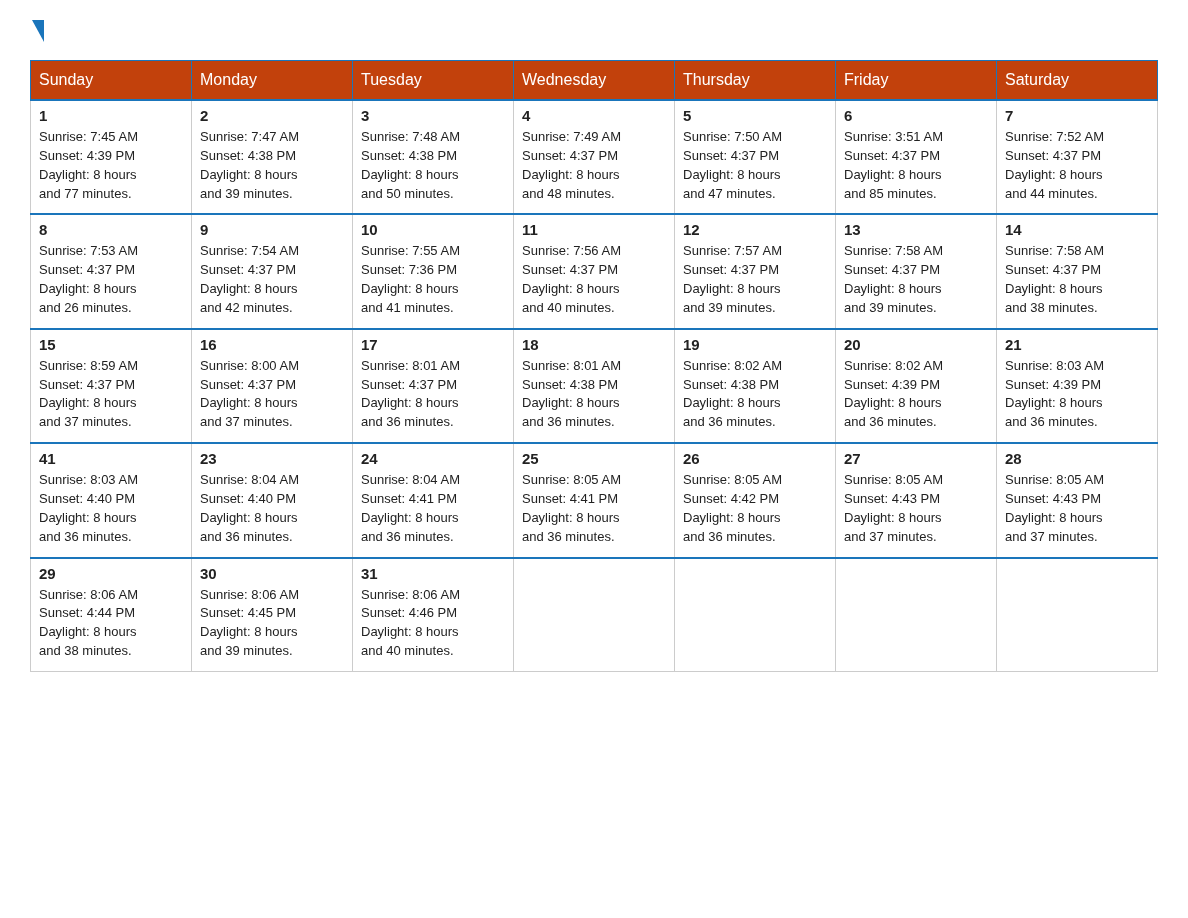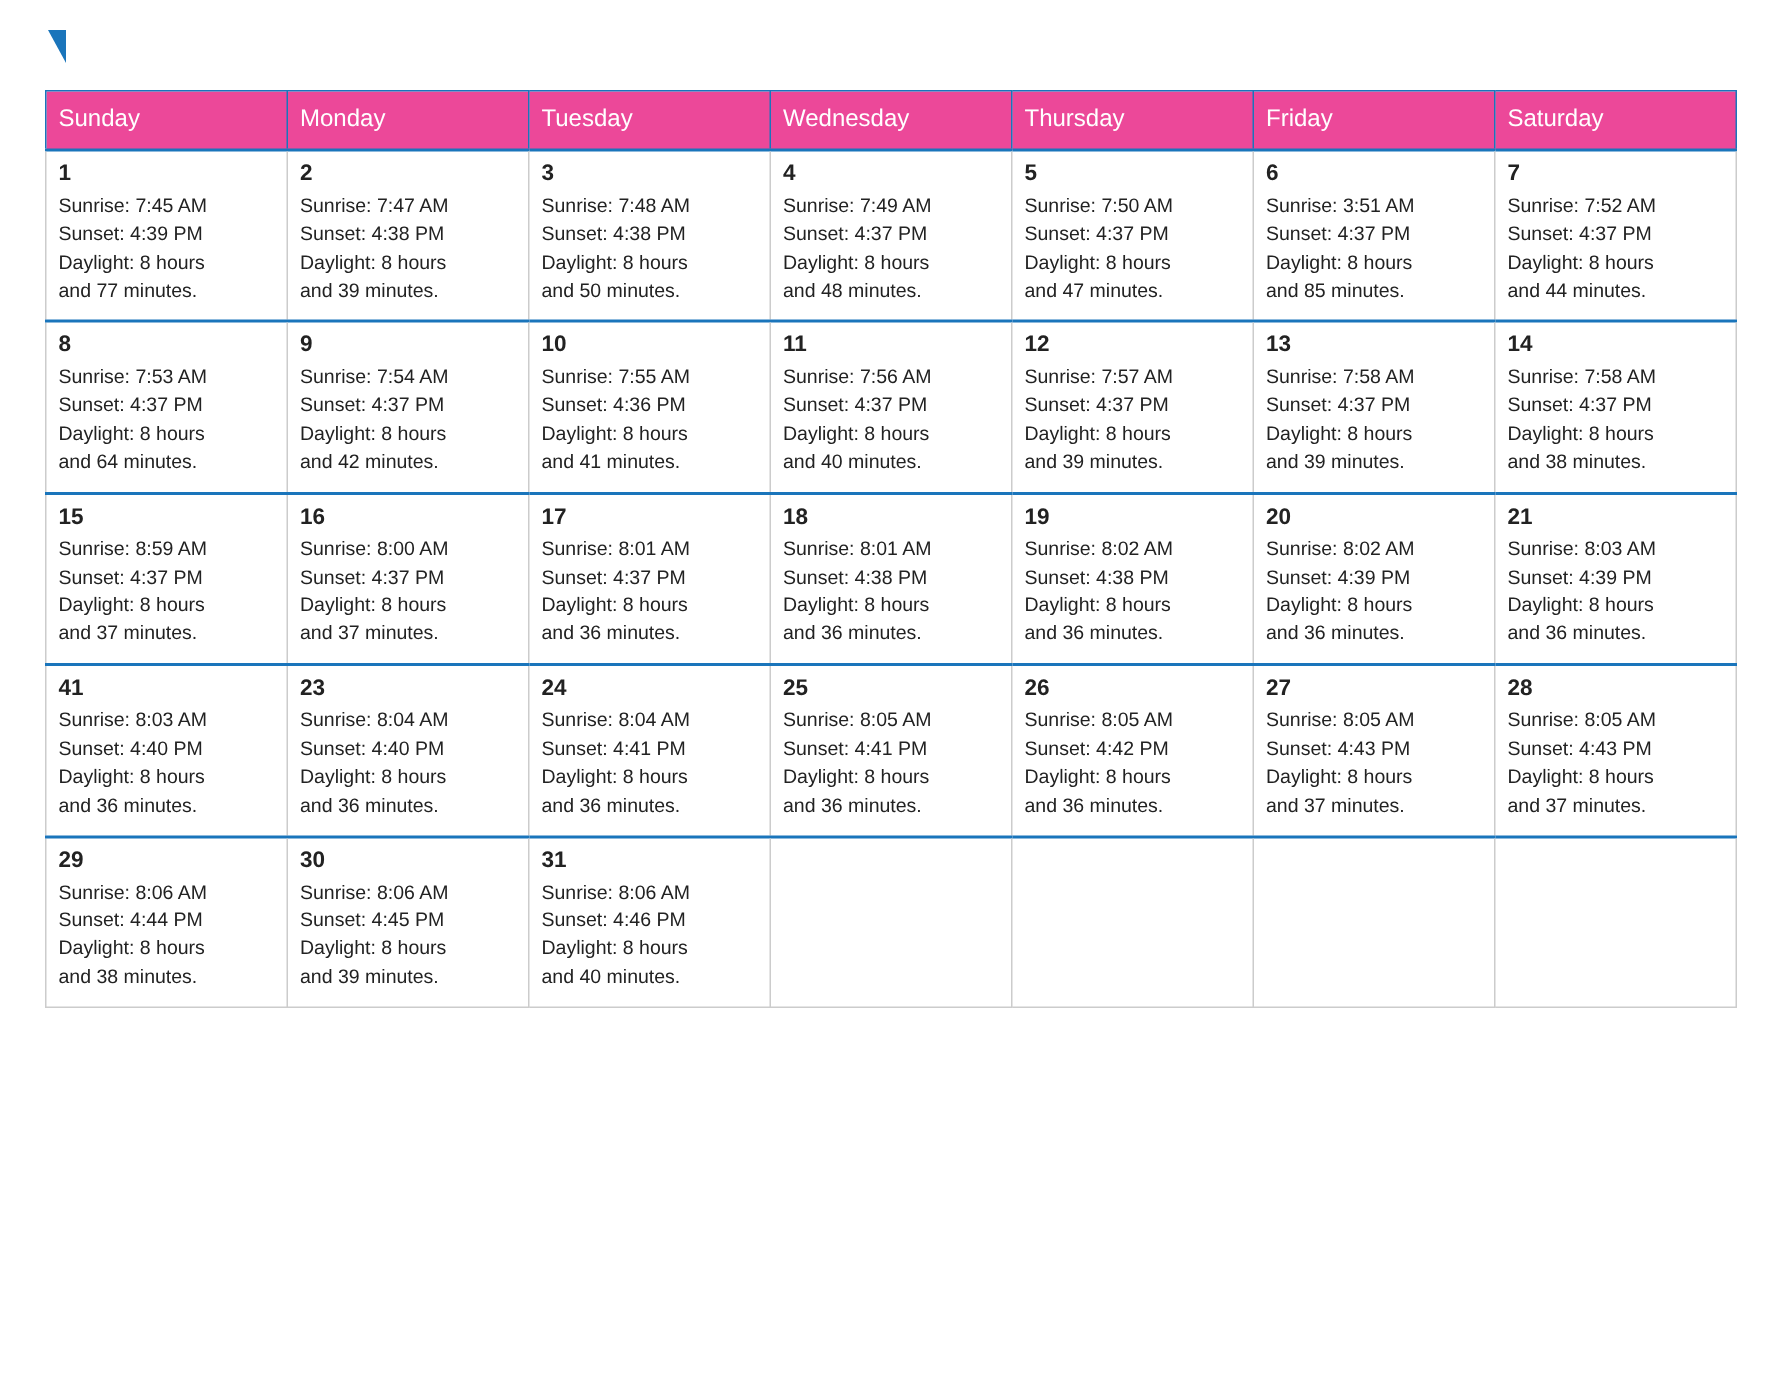--- a/index.html
+++ b/index.html
@@ -57,21 +57,21 @@
       font-size: 22px;
       color: #555;
       margin-top: 4px;
     }
     table {
       width: 100%;
       border-collapse: collapse;
       table-layout: fixed;
     }
     th {
-      background-color: #ec4899;
+      background-color: #c2410c;
       color: #fff;
       font-size: 16px;
       font-weight: normal;
       padding: 10px 8px;
       text-align: left;
       border: 1px solid #1a75bb;
     }
     td {
       vertical-align: top;
       padding: 6px 8px 10px 8px;
@@ -177,33 +177,33 @@
         <span class="info-line">Daylight: 8 hours</span>
         <span class="info-line">and 44 minutes.</span>
       </td>
       </tr>
       <tr>
         <td>
         <span class="day-num">8</span>
         <span class="info-line">Sunrise: 7:53 AM</span>
         <span class="info-line">Sunset: 4:37 PM</span>
         <span class="info-line">Daylight: 8 hours</span>
-        <span class="info-line">and 64 minutes.</span>
+        <span class="info-line">and 26 minutes.</span>
       </td>
         <td>
         <span class="day-num">9</span>
         <span class="info-line">Sunrise: 7:54 AM</span>
         <span class="info-line">Sunset: 4:37 PM</span>
         <span class="info-line">Daylight: 8 hours</span>
         <span class="info-line">and 42 minutes.</span>
       </td>
         <td>
         <span class="day-num">10</span>
         <span class="info-line">Sunrise: 7:55 AM</span>
-        <span class="info-line">Sunset: 4:36 PM</span>
+        <span class="info-line">Sunset: 7:36 PM</span>
         <span class="info-line">Daylight: 8 hours</span>
         <span class="info-line">and 41 minutes.</span>
       </td>
         <td>
         <span class="day-num">11</span>
         <span class="info-line">Sunrise: 7:56 AM</span>
         <span class="info-line">Sunset: 4:37 PM</span>
         <span class="info-line">Daylight: 8 hours</span>
         <span class="info-line">and 40 minutes.</span>
       </td>

